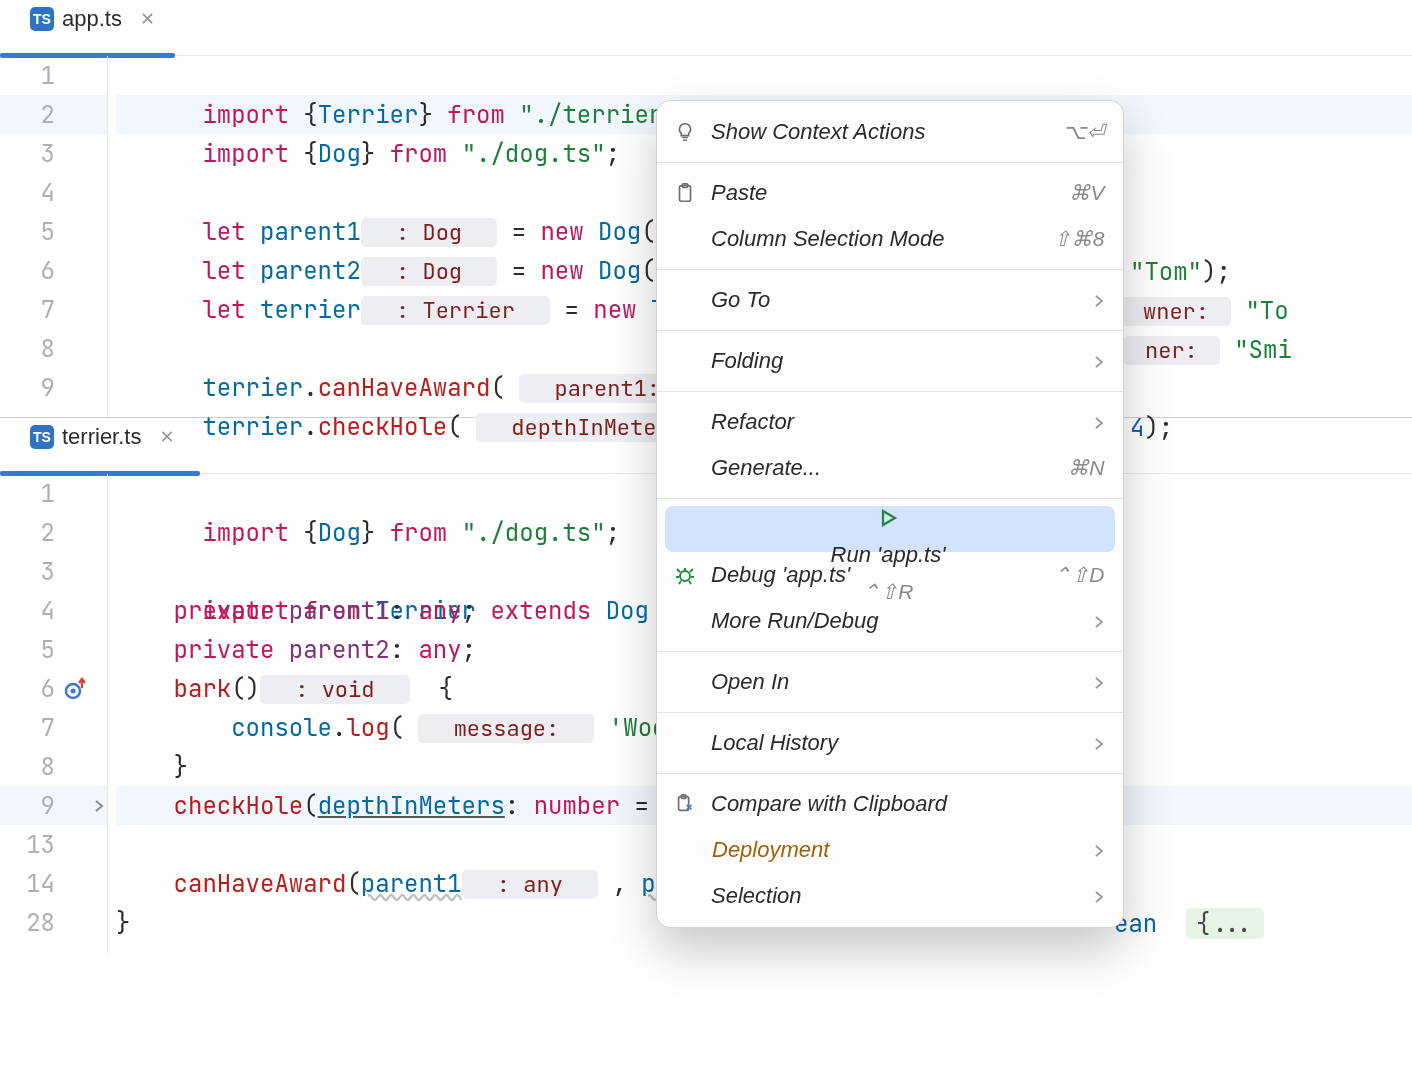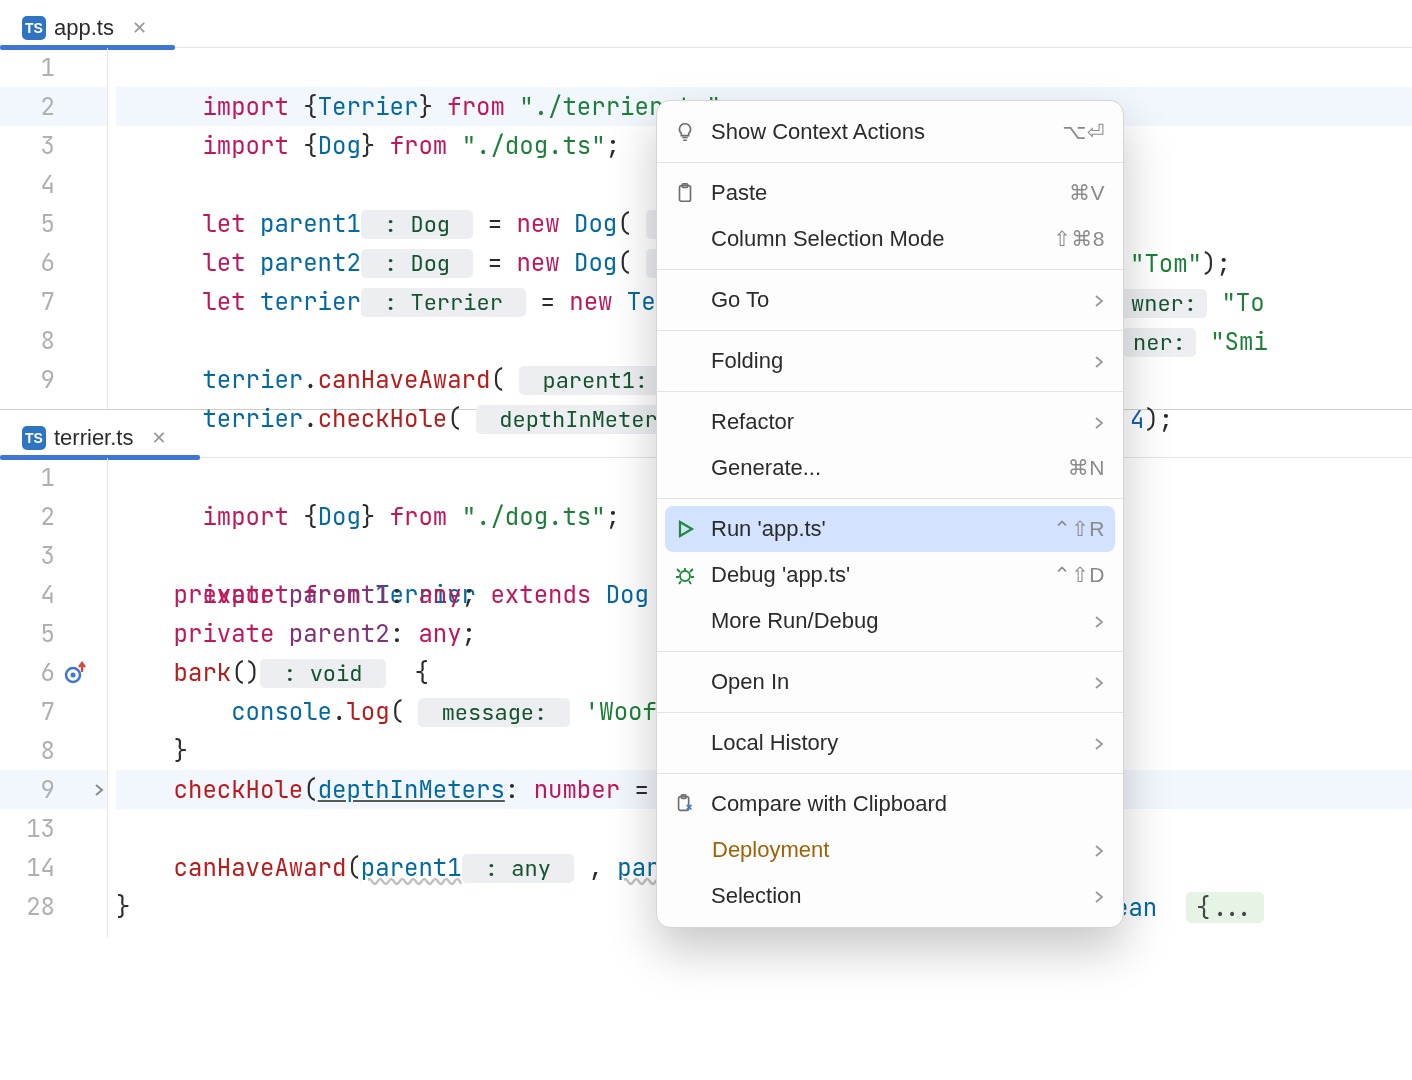--- a/index.html
+++ b/index.html
@@ -10,25 +10,25 @@
     color: #2b2b2b;
     width: 1412px;
     height: 1080px;
     overflow: hidden;
     position: relative;
   }
   .mono { font-family: "JetBrains Mono", "SF Mono", Menlo, Consolas, monospace; font-size: 24px; }
 
   
   .tabbar {
-    height: 48px;
+    height: 56px;
     display: flex;
-    align-items: flex-end;
+    align-items: flex-start;
     border-bottom: 1px solid #e5e5e5;
-    padding-left: 8px;
+    padding-left: 16px;
     position: relative;
   }
   .tabbar::after {
     content: "";
     position: absolute;
     bottom: -3px;
     left: 0;
     width: 175px;
     height: 5px;
     background: #3e76d6;
@@ -95,23 +95,23 @@
     position: relative;
   }
   .line {
     height: 39px;
     line-height: 39px;
     white-space: pre;
   }
   .line.hl { background: #f2f6fd; }
   .hint {
     background: #eceef1;
-    color: #14532d;
+    color: #7f1d1d;
     border-radius: 5px;
-    padding: 0 10px;
+    padding: 0 22px;
     font-size: 22px;
   }
   .fold-badge {
     background: #e6f4e6;
     color: #454545;
     border-radius: 5px;
     padding: 0 10px;
   }
 
   
@@ -127,40 +127,41 @@
     position: absolute;
     left: 656px;
     top: 100px;
     width: 468px;
     background: #fdfdfd;
     border: 1px solid #d5d5d5;
     border-radius: 14px;
     box-shadow: 0 22px 48px rgba(0,0,0,0.22);
     padding: 8px 0;
     z-index: 50;
+    font-style: italic;
   }
   .menu-item {
     display: flex;
     align-items: center;
     height: 46px;
     padding: 0 18px 0 14px;
     font-size: 22px;
     color: #2b2b2b;
     gap: 12px;
   }
   .menu-item.disabled { color: #a16207; padding-left: 15px; }
   .menu-item .icon-slot { width: 28px; display:flex; justify-content:center; color:#6e6e6e; }
   .menu-item .label { flex: 1; }
   .menu-item .shortcut { color: #8a8a8a; font-size: 21px; letter-spacing: 0.5px; }
   .menu-item .sub { color: #9a9a9a; }
   .menu-item.highlight {
     background: #d2e2ff;
     margin: 0 8px;
     border-radius: 8px;
-    padding-left: 6px; padding-right: 10px;
+    padding-left: 6px; padding-right: 10px; flex-direction: column;
   }
   .menu-sep {
     height: 1px;
     background: #e4e4e4;
     margin: 7px 0;
   }
   .run-icon path { stroke: #1f8a3b; }
 
   
   .tabbar.second::after { width: 200px; }

